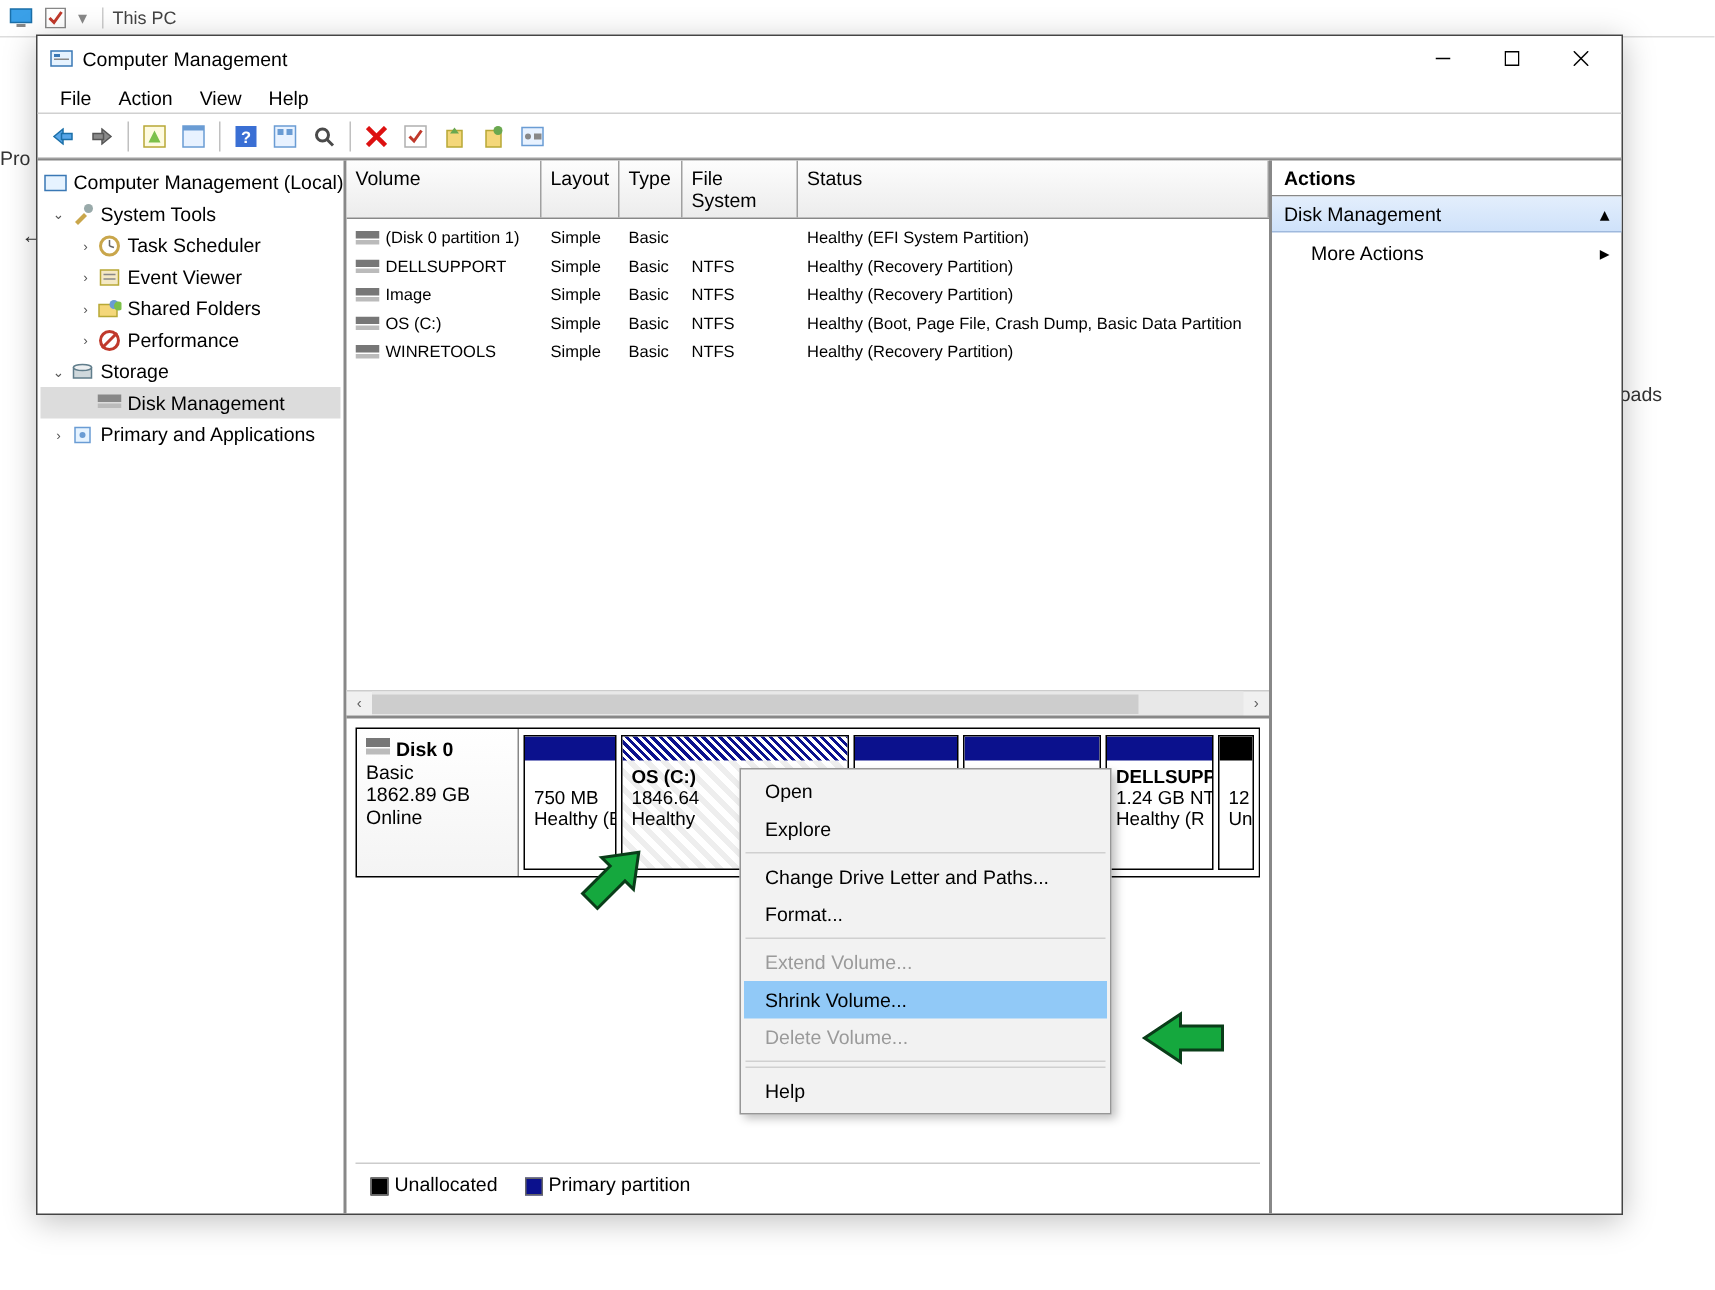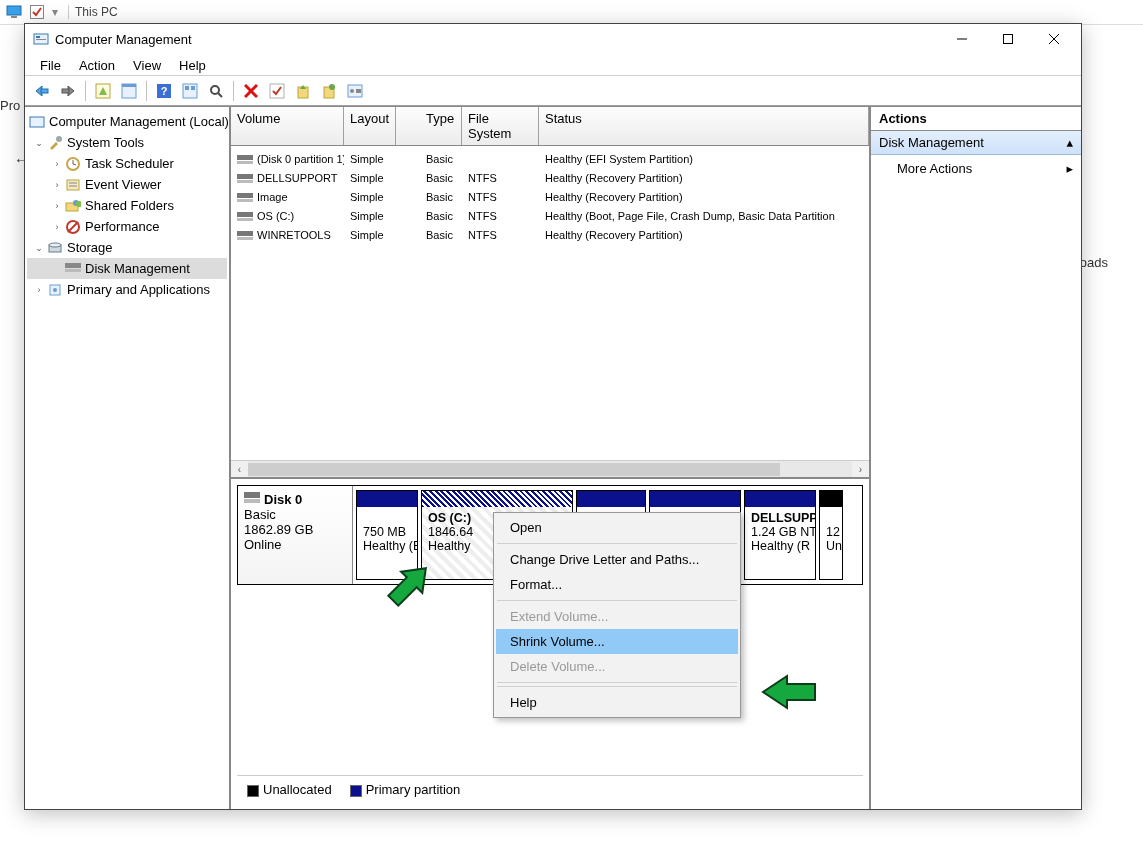--- a/index.html
+++ b/index.html
@@ -34,40 +34,40 @@
 .tree-icon { width: 16px; height: 16px; margin: 0 4px 0 2px; flex-shrink: 0; }
 
 .center { flex: 1; display: flex; flex-direction: column; border-right: 2px solid #888; min-width: 0; }
 .volgrid { flex: 1; display: flex; flex-direction: column; overflow: hidden; }
 .vghead { display: flex; background: linear-gradient(#fdfdfd,#ececec); border-bottom: 1px solid #888; font-size: 13px; }
 .vghead div { padding: 4px 6px; border-right: 1px solid #a0a0a0; }
 .vgbody { flex: 1; overflow: hidden; position: relative; }
 .vgrow { display: flex; font-size: 11px; height: 19px; align-items: flex-end; }
 .vgrow div { padding: 0 6px; white-space: nowrap; overflow: hidden; }
 .disk-cell-icon { width:16px; height:10px; margin-right:4px; vertical-align: middle; display:inline-flex; }
-.c0 { width: 113px; } .c1 { width: 52px; } .c2 { width: 42px; margin-left: 24px; } .c3 { width: 77px; } .c4 { flex: 1; }
+.c0 { width: 130px; } .c1 { width: 52px; } .c2 { width: 42px; } .c3 { width: 77px; } .c4 { flex: 1; }
 .hscroll { height: 17px; background: #f0f0f0; border-top: 1px solid #ccc; display:flex; align-items:center; }
 .hscroll .arrow { width:17px; height:17px; display:flex; align-items:center; justify-content:center; color:#606060; font-size:10px;}
 .hscroll .track { flex:1; height:17px; background:#e8e8e8; position:relative; }
 .hscroll .thumb { position:absolute; left:0; top:2px; bottom:2px; width:88%; background:#cdcdcd; }
 
 .diskmap { position: relative; border-top: 2px solid #888; padding: 6px; }
 .diskstrip { display:flex; border: 1px solid #000; height: 100px; }
 .dinfo { width: 115px; padding: 6px; font-size: 13px; background: linear-gradient(#fff,#f4f4f4); border-right: 1px solid #888; }
 .dinfo .diskicon { display:inline-flex; width:16px; height:12px; margin-right:4px; }
 .parts { flex:1; display:flex; padding: 4px 3px; gap: 3px; background:#fff; }
 .part { border: 1px solid #000; flex-shrink:0; display:flex; flex-direction:column; font-size: 12.5px; overflow: hidden; }
 .part .cap { height: 16px; background: #0b118d; }
 .part.sel .cap { background: repeating-linear-gradient(45deg,#0b118d,#0b118d 2px,#fff 2px,#fff 4px); }
 .part .body { padding: 4px 6px; flex:1; white-space:nowrap; }
 .part.sel { background: repeating-linear-gradient(45deg,#fff,#fff 4px,#eee 4px,#eee 8px); }
 .legend { padding: 6px 10px; border-top: 1px solid #ccc; font-size: 13px; display:flex; gap: 18px; }
 .swatch { width: 12px; height: 12px; display:inline-block; margin-right:4px; vertical-align: middle; border:1px solid #666;}
 
-.actions { width: 210px; font-size: 13px; }
+.actions { width: 233px; font-size: 13px; }
 .actions-head { padding: 4px 8px; font-weight: 600; border-bottom: 1px solid #888; }
 .act-section { background: linear-gradient(#e3eefc, #cfe2fa); padding: 4px 8px; display:flex; border-bottom:1px solid #9fb9dd; }
 .act-item { padding: 6px 8px 6px 26px; display:flex; }
 
 
 .ctx { position: absolute; top: 512px; left: 493px; width: 248px; background: #f2f2f2; border: 1px solid #979797; box-shadow: 3px 3px 6px rgba(0,0,0,.25); font-size: 13px; padding: 2px; z-index: 50; }
 .ctx .sep { height:1px; background:#d0d0d0; margin: 3px 1px; }
 .ctx-item { padding: 5px 14px; color: #000; }
 .ctx-item.disabled { color: #9a9a9a; }
 .ctx-item.hl { background: #91c9f7; }
@@ -449,20 +449,21 @@
       <div class="act-item">
           <span style="flex:1">More Actions</span>
           <span>▸</span>
         </div>
     </div>
   </div>
 </div>
 
 <div class="ctx">
   <div class="ctx-item">Open</div>
+  <div class="ctx-item">Explore</div>
   <div class="sep"></div>
   <div class="ctx-item">Change Drive Letter and Paths...</div>
   <div class="ctx-item">Format...</div>
   <div class="sep"></div>
   <div class="ctx-item disabled">Extend Volume...</div>
   <div class="ctx-item hl">Shrink Volume...</div>
   <div class="ctx-item disabled">Delete Volume...</div>
   <div class="sep"></div>
   <div class="sep"></div>
   <div class="ctx-item">Help</div>

